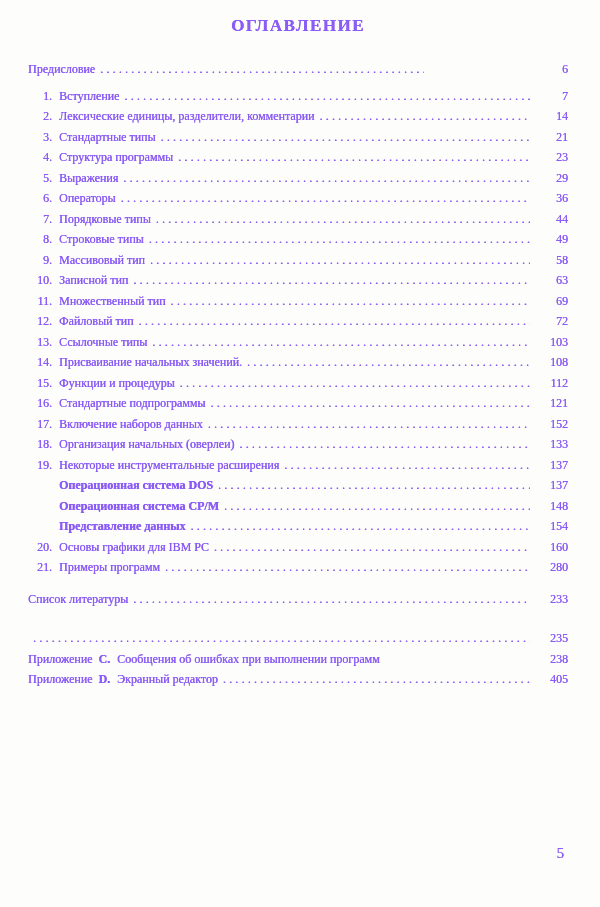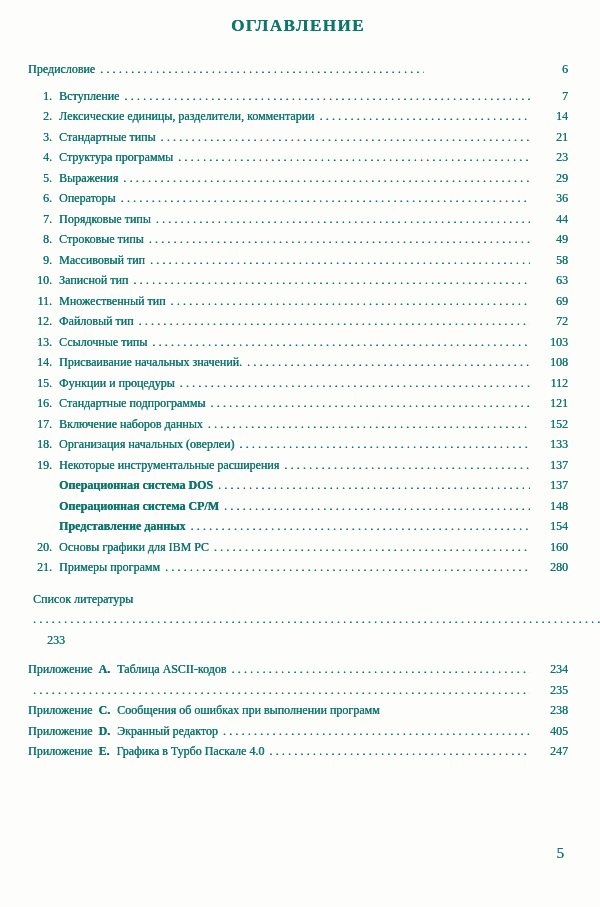--- a/index.html
+++ b/index.html
@@ -7,21 +7,21 @@
     padding: 0;
     background: #e8e8e6;
   }
   .page {
     position: relative;
     width: 600px;
     height: 907px;
     box-sizing: border-box;
     margin: 0 auto;
     background: #fdfdfb;
-    color: #0f766e;
+    color: #8b5cf6;
     font-family: "Liberation Serif", "DejaVu Serif", serif;
     padding: 16px 32px 0 28px;
     overflow: hidden;
     text-shadow: 0.35px 0 0 currentColor; 
   }
   .header {
     margin: 0 0 24px 0;
     font-size: 17px;
     line-height: 19px;
     font-weight: 700;
@@ -30,21 +30,21 @@
   }
   .row {
     display: flex;
     align-items: baseline;
     font-size: 12px;
     line-height: 20.5px;
     white-space: nowrap;
   }
   .row.preface   { margin-bottom: 6px; }
   .list.chapters { margin-bottom: 11px; }
-  .row.literature{ margin-bottom: 9px; flex-direction: column; }
+  .row.literature{ margin-bottom: 19px; }
 
   .num {
     flex: 0 0 24px;
     text-align: right;
     margin-right: 7px;
   }
   .title { flex: 0 0 auto; }
   .app-label  { margin-right: 6px; }
   .app-letter { margin-right: 7px; font-weight: 700; }
 
@@ -261,27 +261,20 @@
     </div>
 
   <div class="row literature">
     <span class="title">Список литературы</span>
     <span class="leader"></span>
     <span class="pagenum">233</span>
   </div>
 
   <div class="list appendices">
 
-      <div class="row">
-        <span class="title">
-          <span class="app-label">Приложение</span><span class="app-letter">A.</span><span>Таблица ASCII-кодов</span>
-        </span>
-        <span class="leader"></span>
-        <span class="pagenum">234</span>
-      </div>
 
       <div class="row">
         <span class="leader"></span>
         <span class="pagenum">235</span>
       </div>
 
       <div class="row no-dots">
         <span class="title">
           <span class="app-label">Приложение</span><span class="app-letter">C.</span><span>Сообщения об ошибках при выполнении программ</span>
         </span>
@@ -290,24 +283,17 @@
       </div>
 
       <div class="row">
         <span class="title">
           <span class="app-label">Приложение</span><span class="app-letter">D.</span><span>Экранный редактор</span>
         </span>
         <span class="leader"></span>
         <span class="pagenum">405</span>
       </div>
 
-      <div class="row">
-        <span class="title">
-          <span class="app-label">Приложение</span><span class="app-letter">E.</span><span>Графика в Турбо Паскале 4.0</span>
-        </span>
-        <span class="leader"></span>
-        <span class="pagenum">247</span>
-      </div>
     </div>
 
   <div class="folio">5</div>
 
 </div>
 
 </body></html>

